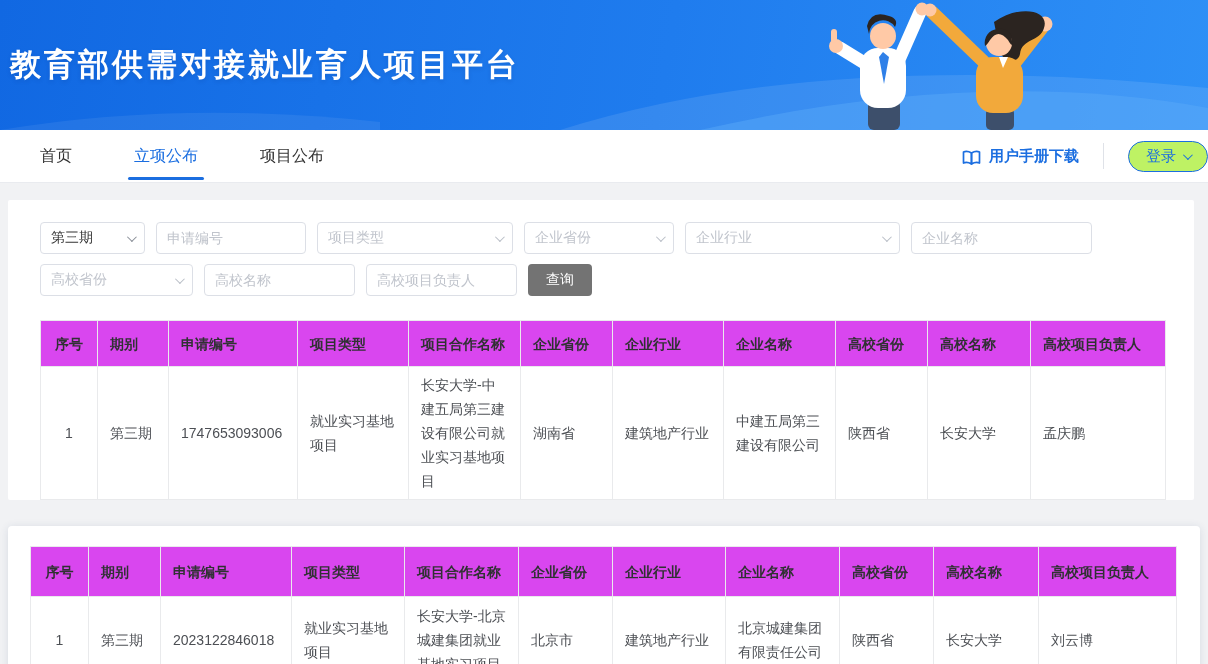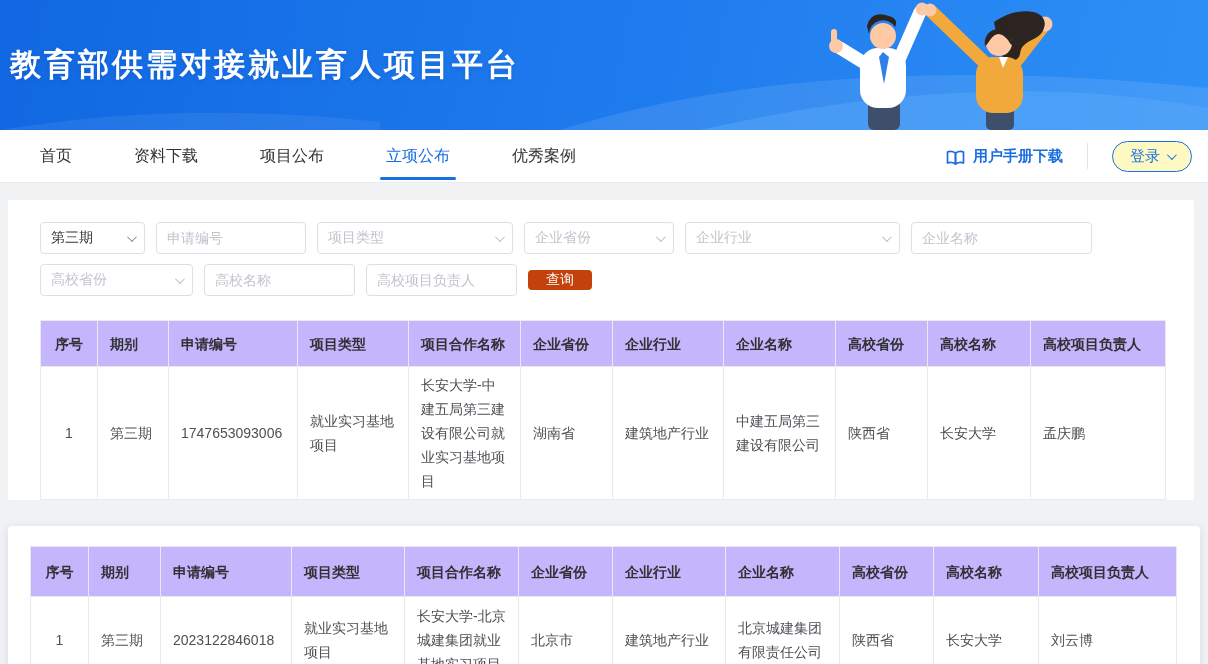--- a/index.html
+++ b/index.html
@@ -22,41 +22,41 @@
     position:absolute; left:10px; top:44px;
     font-size:31px; font-weight:800; color:#ffffff; letter-spacing:3px;
     text-shadow:0 2px 4px rgba(0,40,110,.15);
     white-space:nowrap;
   }
   .banner-illustration { position:absolute; right:110px; bottom:0; }
 
   
   .nav {
     height:53px; background:#ffffff; border-bottom:1px solid #e9ebef;
-    display:flex; align-items:center; padding:0 16px 0 40px;
+    display:flex; align-items:center; padding:0 0 0 40px;
   }
   .nav-tabs { display:flex; align-items:stretch; height:100%; }
   .nav-tab {
     display:flex; align-items:center; font-size:16px; color:#333;
     margin-right:62px; cursor:pointer; position:relative; height:100%;
   }
   .nav-tab.active { color:#1b6ee0; }
   .nav-tab.active::after {
     content:""; position:absolute; left:-6px; right:-6px; bottom:2px;
     height:3px; background:#1b6ee0; border-radius:2px;
   }
   .nav-right { margin-left:auto; display:flex; align-items:center; }
   .manual-link {
     display:flex; align-items:flex-end; gap:8px; color:#1b6ee0;
     font-size:15px; font-weight:700; cursor:pointer;
   }
   .nav-divider { width:1px; height:26px; background:#dfe2e8; margin:0 24px; }
   .login-btn {
     display:flex; align-items:center; gap:7px;
-    border:1px solid #1b6ee0; color:#1b6ee0; background:#fef9c3;
+    border:1px solid #1b6ee0; color:#1b6ee0; background:#bef264;
     border-radius:16px; height:31px; padding:0 17px;
     font-size:15px; cursor:pointer;
   }
   .chev {
     width:7px; height:7px; border-right:1.6px solid #b9bec7;
     border-bottom:1.6px solid #b9bec7; transform:rotate(45deg) translateY(-2px);
     display:inline-block;
   }
   .chev.blue { border-color:#1b6ee0; }
   .chev.dark { border-color:#8a8f98; }
@@ -81,30 +81,30 @@
   }
   .fbox .ph { color:#c0c4cc; }
   .fbox .val { color:#333; }
   .fbox.select { justify-content:space-between; cursor:pointer; }
   .fbox input {
     border:none; outline:none; width:100%; font-size:14px; color:#333;
     font-family:inherit; background:transparent;
   }
   .fbox input::placeholder { color:#c0c4cc; }
   .search-btn {
-    width:64px; height:20px; background:#c2410c; color:#fff; border:none;
+    width:64px; height:32px; background:#737373; color:#fff; border:none;
     border-radius:4px; font-size:14px; cursor:pointer; font-family:inherit;
   }
 
   
   table { border-collapse:collapse; table-layout:fixed; font-size:14px; }
   .tbl1 { width:1125px; margin-top:24px; margin-bottom:26px; }
   .tbl2 { width:1146px; }
   th, td { border:1px solid #e9eaec; padding:6px 12px; text-align:left; vertical-align:middle; line-height:24px; }
-  th { background:#c4b5fd; font-weight:700; color:#303133; white-space:nowrap; overflow:hidden; }
+  th { background:#d946ef; font-weight:700; color:#303133; white-space:nowrap; overflow:hidden; }
   td { color:#4c4f54;margin-left:35px; }
   .tbl1 thead tr { height:46px; }
   .tbl1 tbody tr { height:115px; }
   .tbl2 thead tr { height:50px; }
   .tbl2 tbody tr { height:87px; }
   th.c-seq, td.c-seq { text-align:center; padding:6px 4px; }
 </style>
 </head>
 <body>
 
@@ -141,24 +141,22 @@
       <polygon points="201,57 210,57 205,68" fill="#ffffff"></polygon>
       <circle cx="201" cy="43" r="13" fill="#ffc9a6"></circle>
       <path d="M187,46 a14,14 0 0 1 12,-17 q14,-2 15,12 q1,8 -4,-1 q-10,-12 -18,0 q-3,5 -5,6 z" fill="#2b2420"></path>
     </g>
   </svg>
 </header>
 
 <nav class="nav">
   <div class="nav-tabs">
     <div class="nav-tab">首页</div>
-    <div class="nav-tab">资料下载</div>
+    <div class="nav-tab active">立项公布</div>
     <div class="nav-tab">项目公布</div>
-    <div class="nav-tab active">立项公布</div>
-    <div class="nav-tab">优秀案例</div>
   </div>
   <div class="nav-right">
     <div class="manual-link">
       <svg width="19" height="16" viewBox="0 0 19 16" fill="none" stroke="#1b6ee0" stroke-width="1.7" stroke-linejoin="round">
         <path d="M1.5,2 C4,1 7,1.5 9.5,3 L9.5,14 C7,12.5 4,12 1.5,13 Z"></path>
         <path d="M17.5,2 C15,1 12,1.5 9.5,3 L9.5,14 C12,12.5 15,12 17.5,13 Z"></path>
       </svg>
       <span>用户手册下载</span>
     </div>
     <div class="nav-divider"></div>

